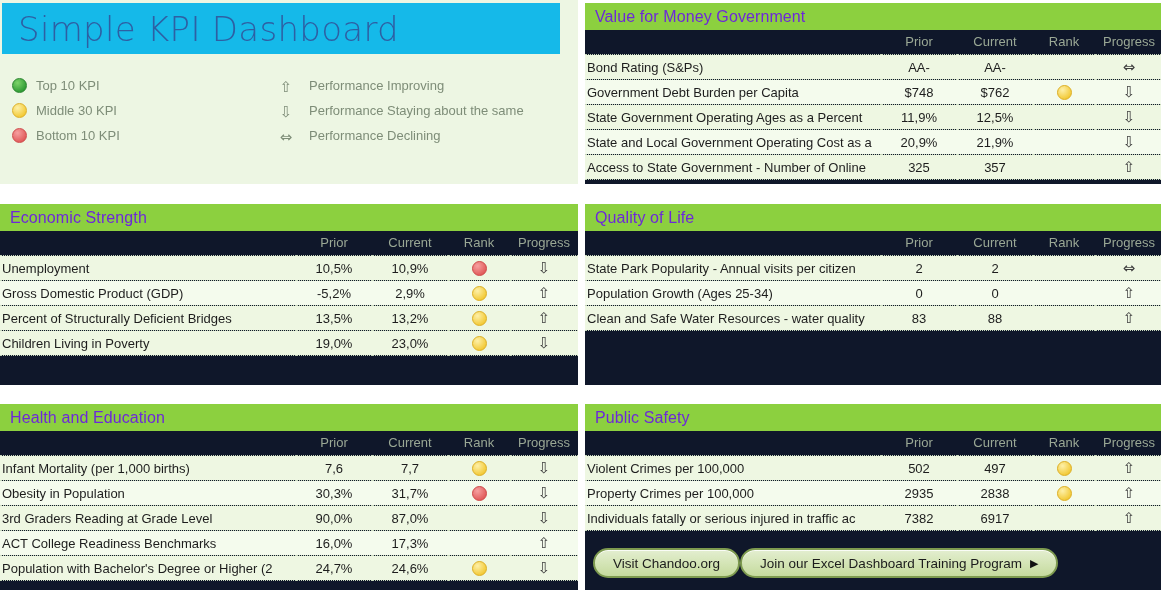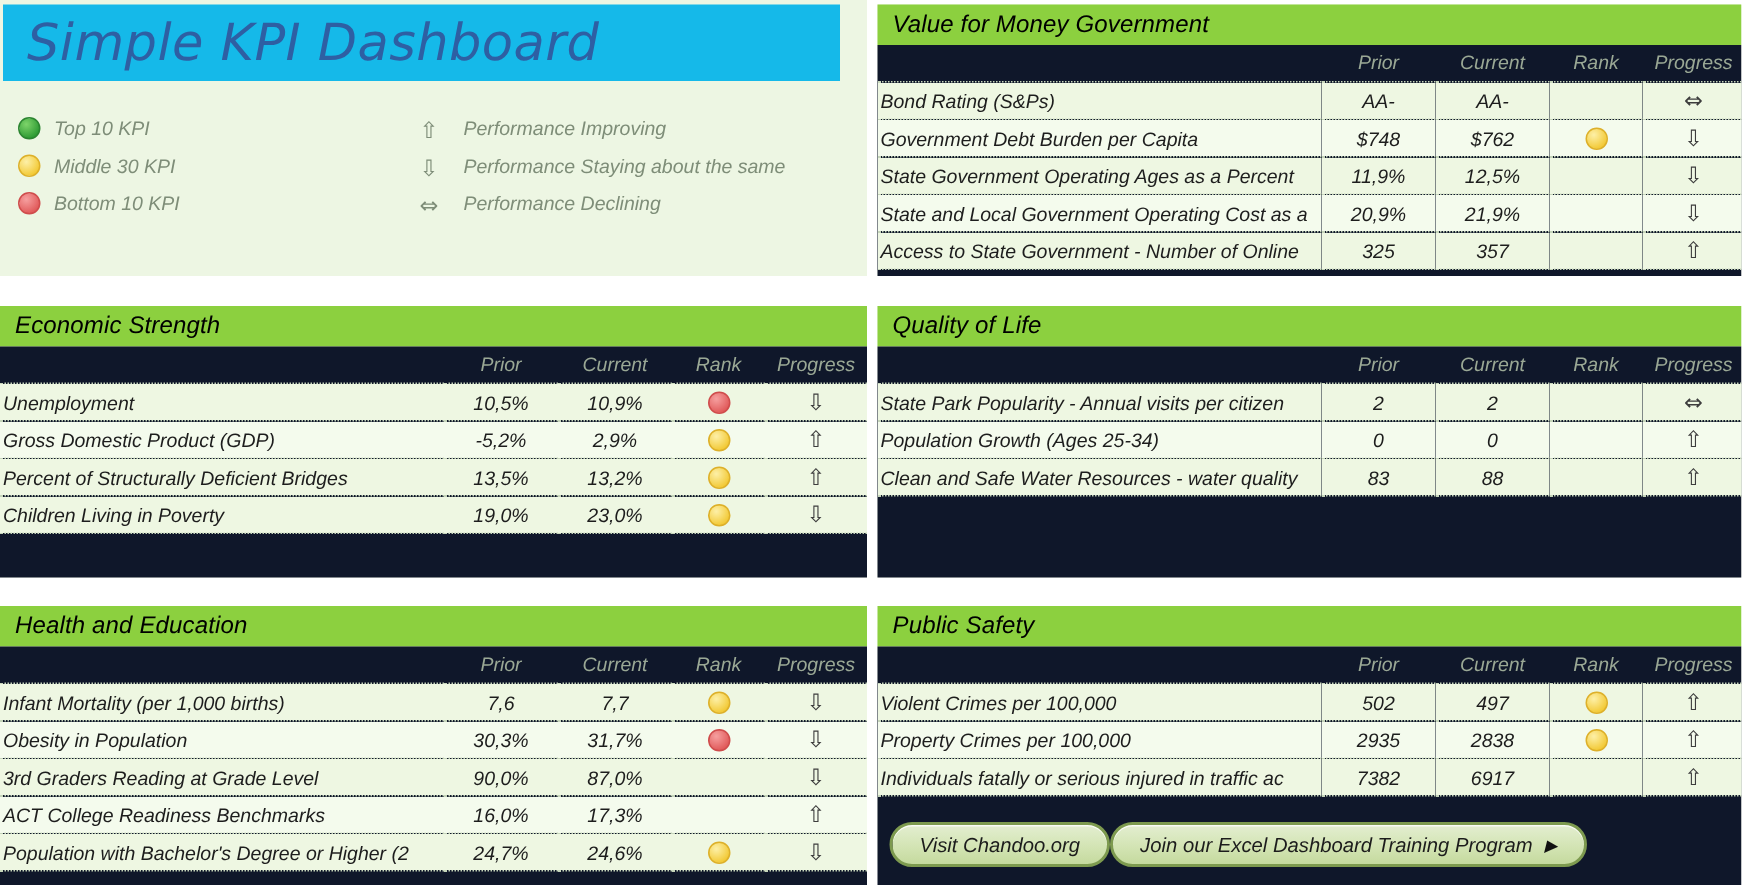--- a/index.html
+++ b/index.html
@@ -8,35 +8,34 @@
     width: 1161px; height: 590px;
     background: #ffffff;
     font-family: "Liberation Sans", sans-serif;
     overflow: hidden;
   }
   #root {
     position: relative;
     width: 1011px;
     height: 590px;
     background: #ffffff;
-    font-style: italic;
   }
 
   
   .panel {
     position: absolute;
     background: #eef7e4;
   }
   .panel-head {
     background: #8cd03f;
     height: 27px;
     line-height: 27px;
     padding: 0 15px 0 10px;
     font-size: 16px;
-    color: #000000;
+    color: #6d28d9;
     font-weight: 400;
     letter-spacing: .1px;
     overflow: hidden;
     white-space: nowrap;
   }
   .panel-body {
     background: #0f172a;
     height: calc(100% - 27px);
     position: relative;
   }

